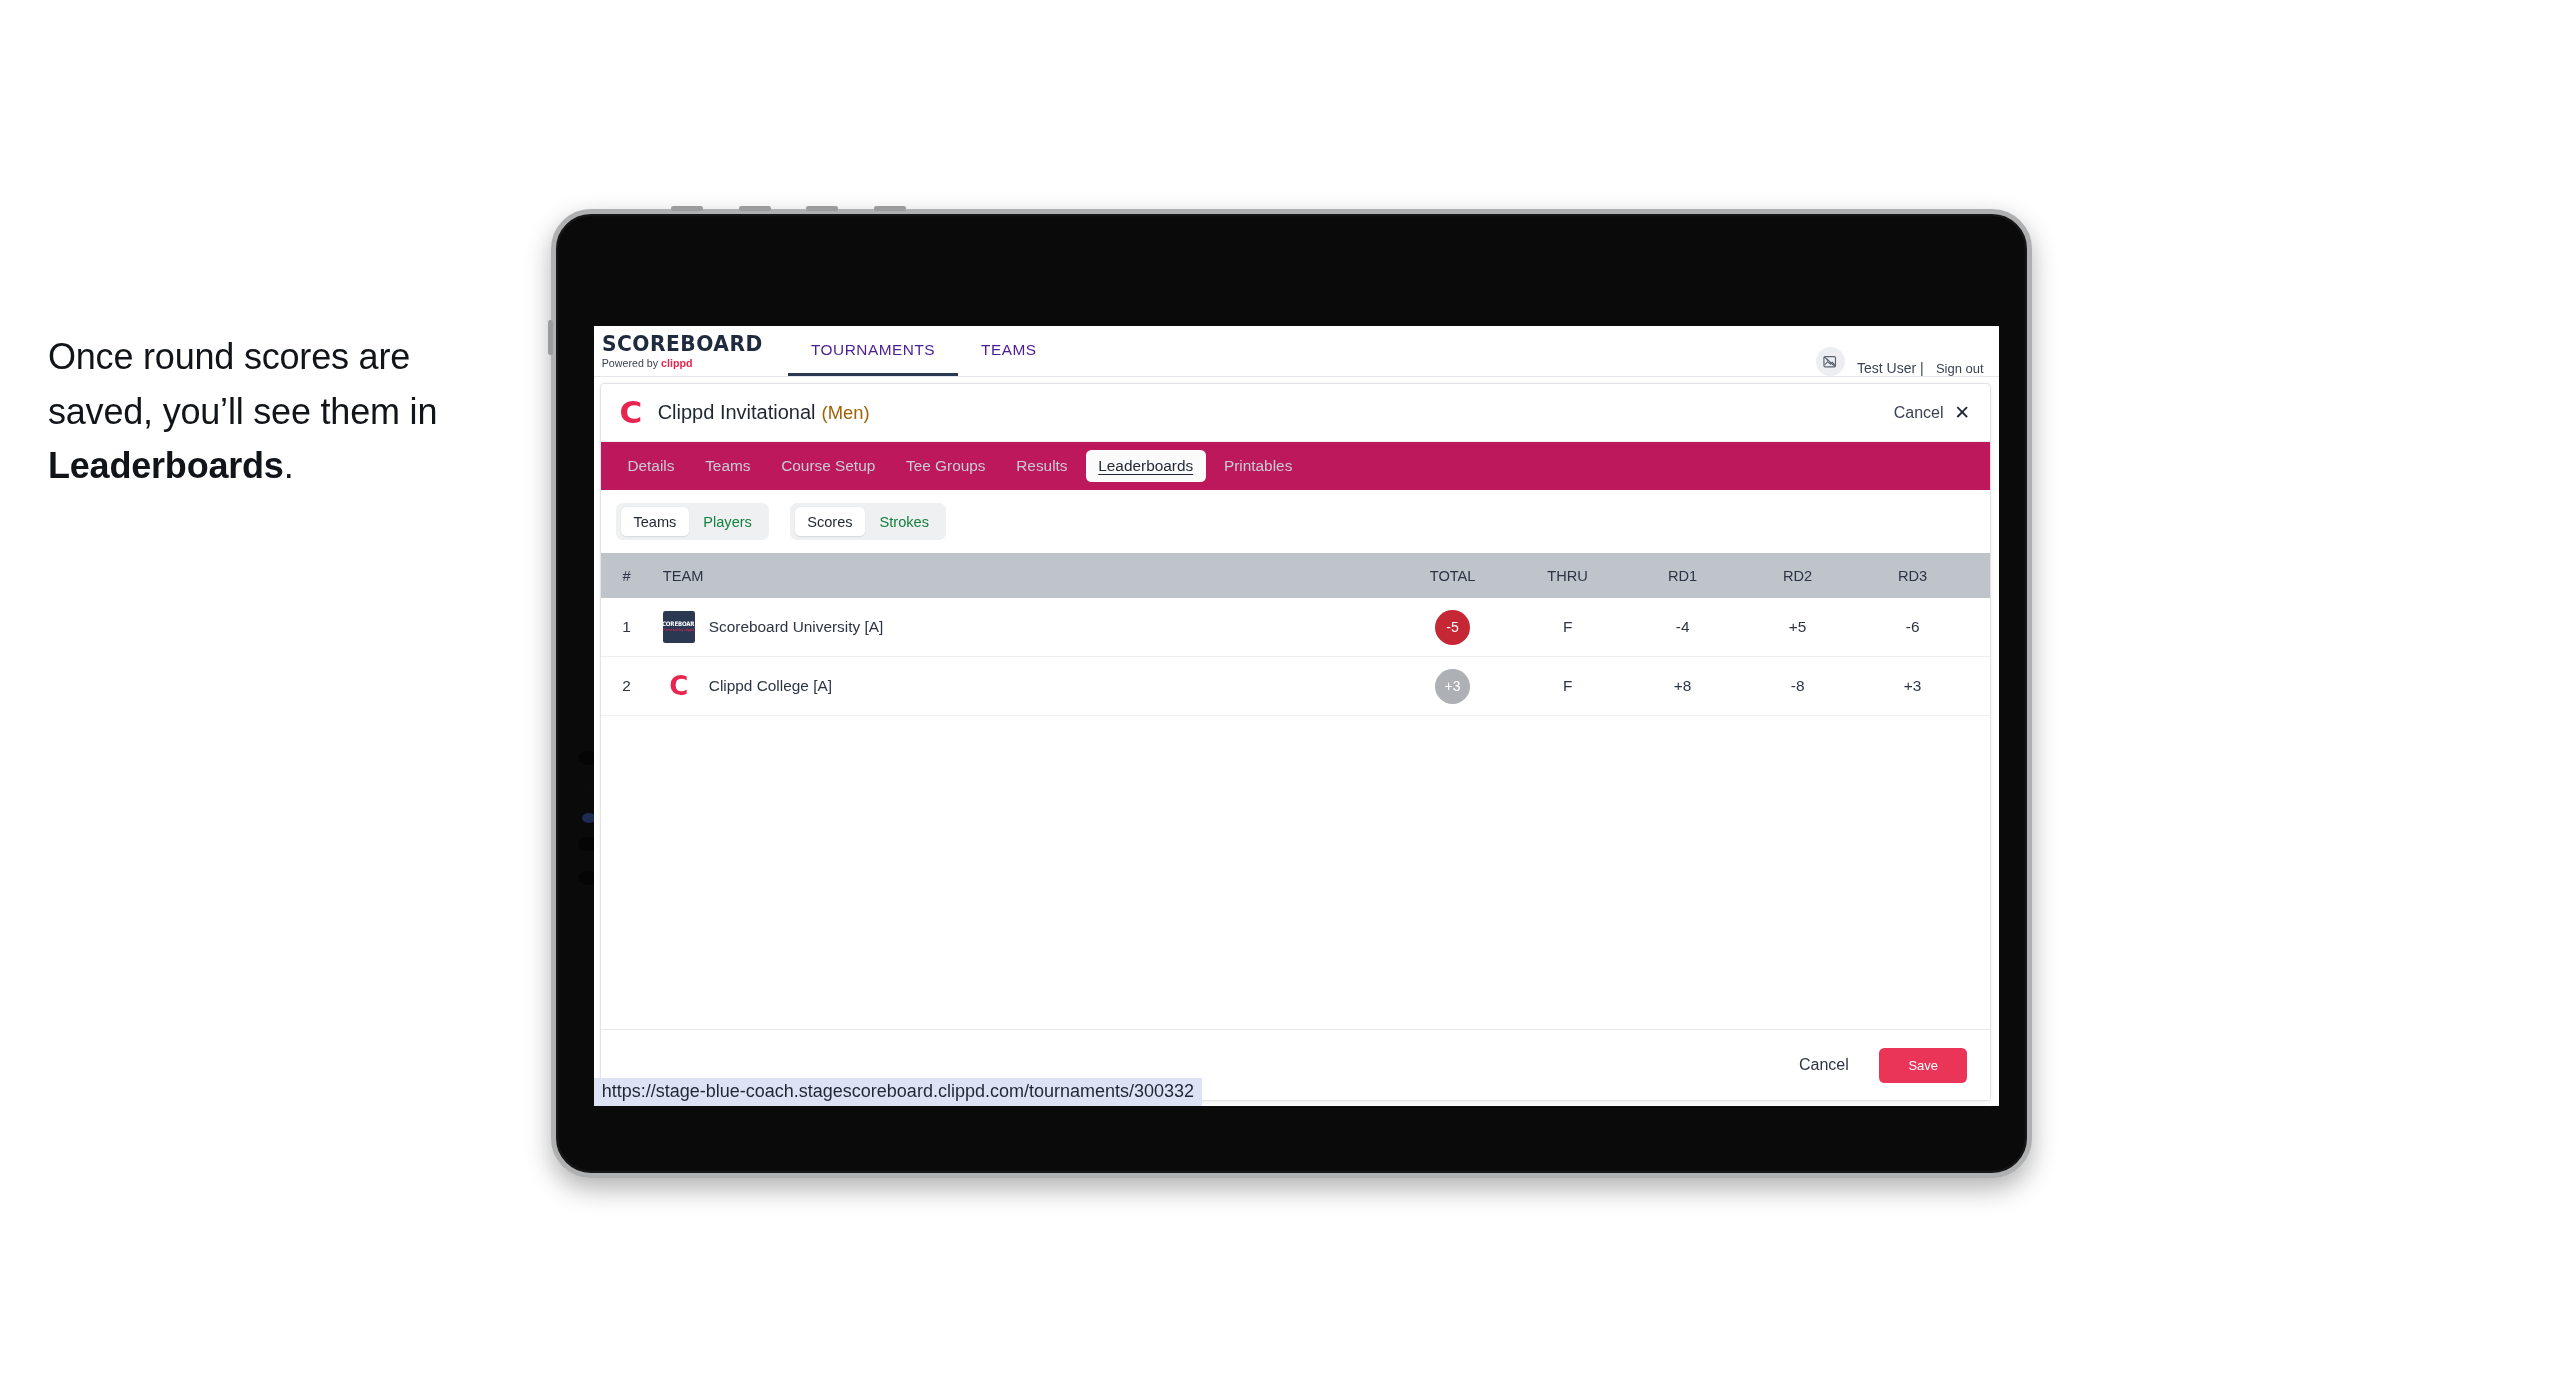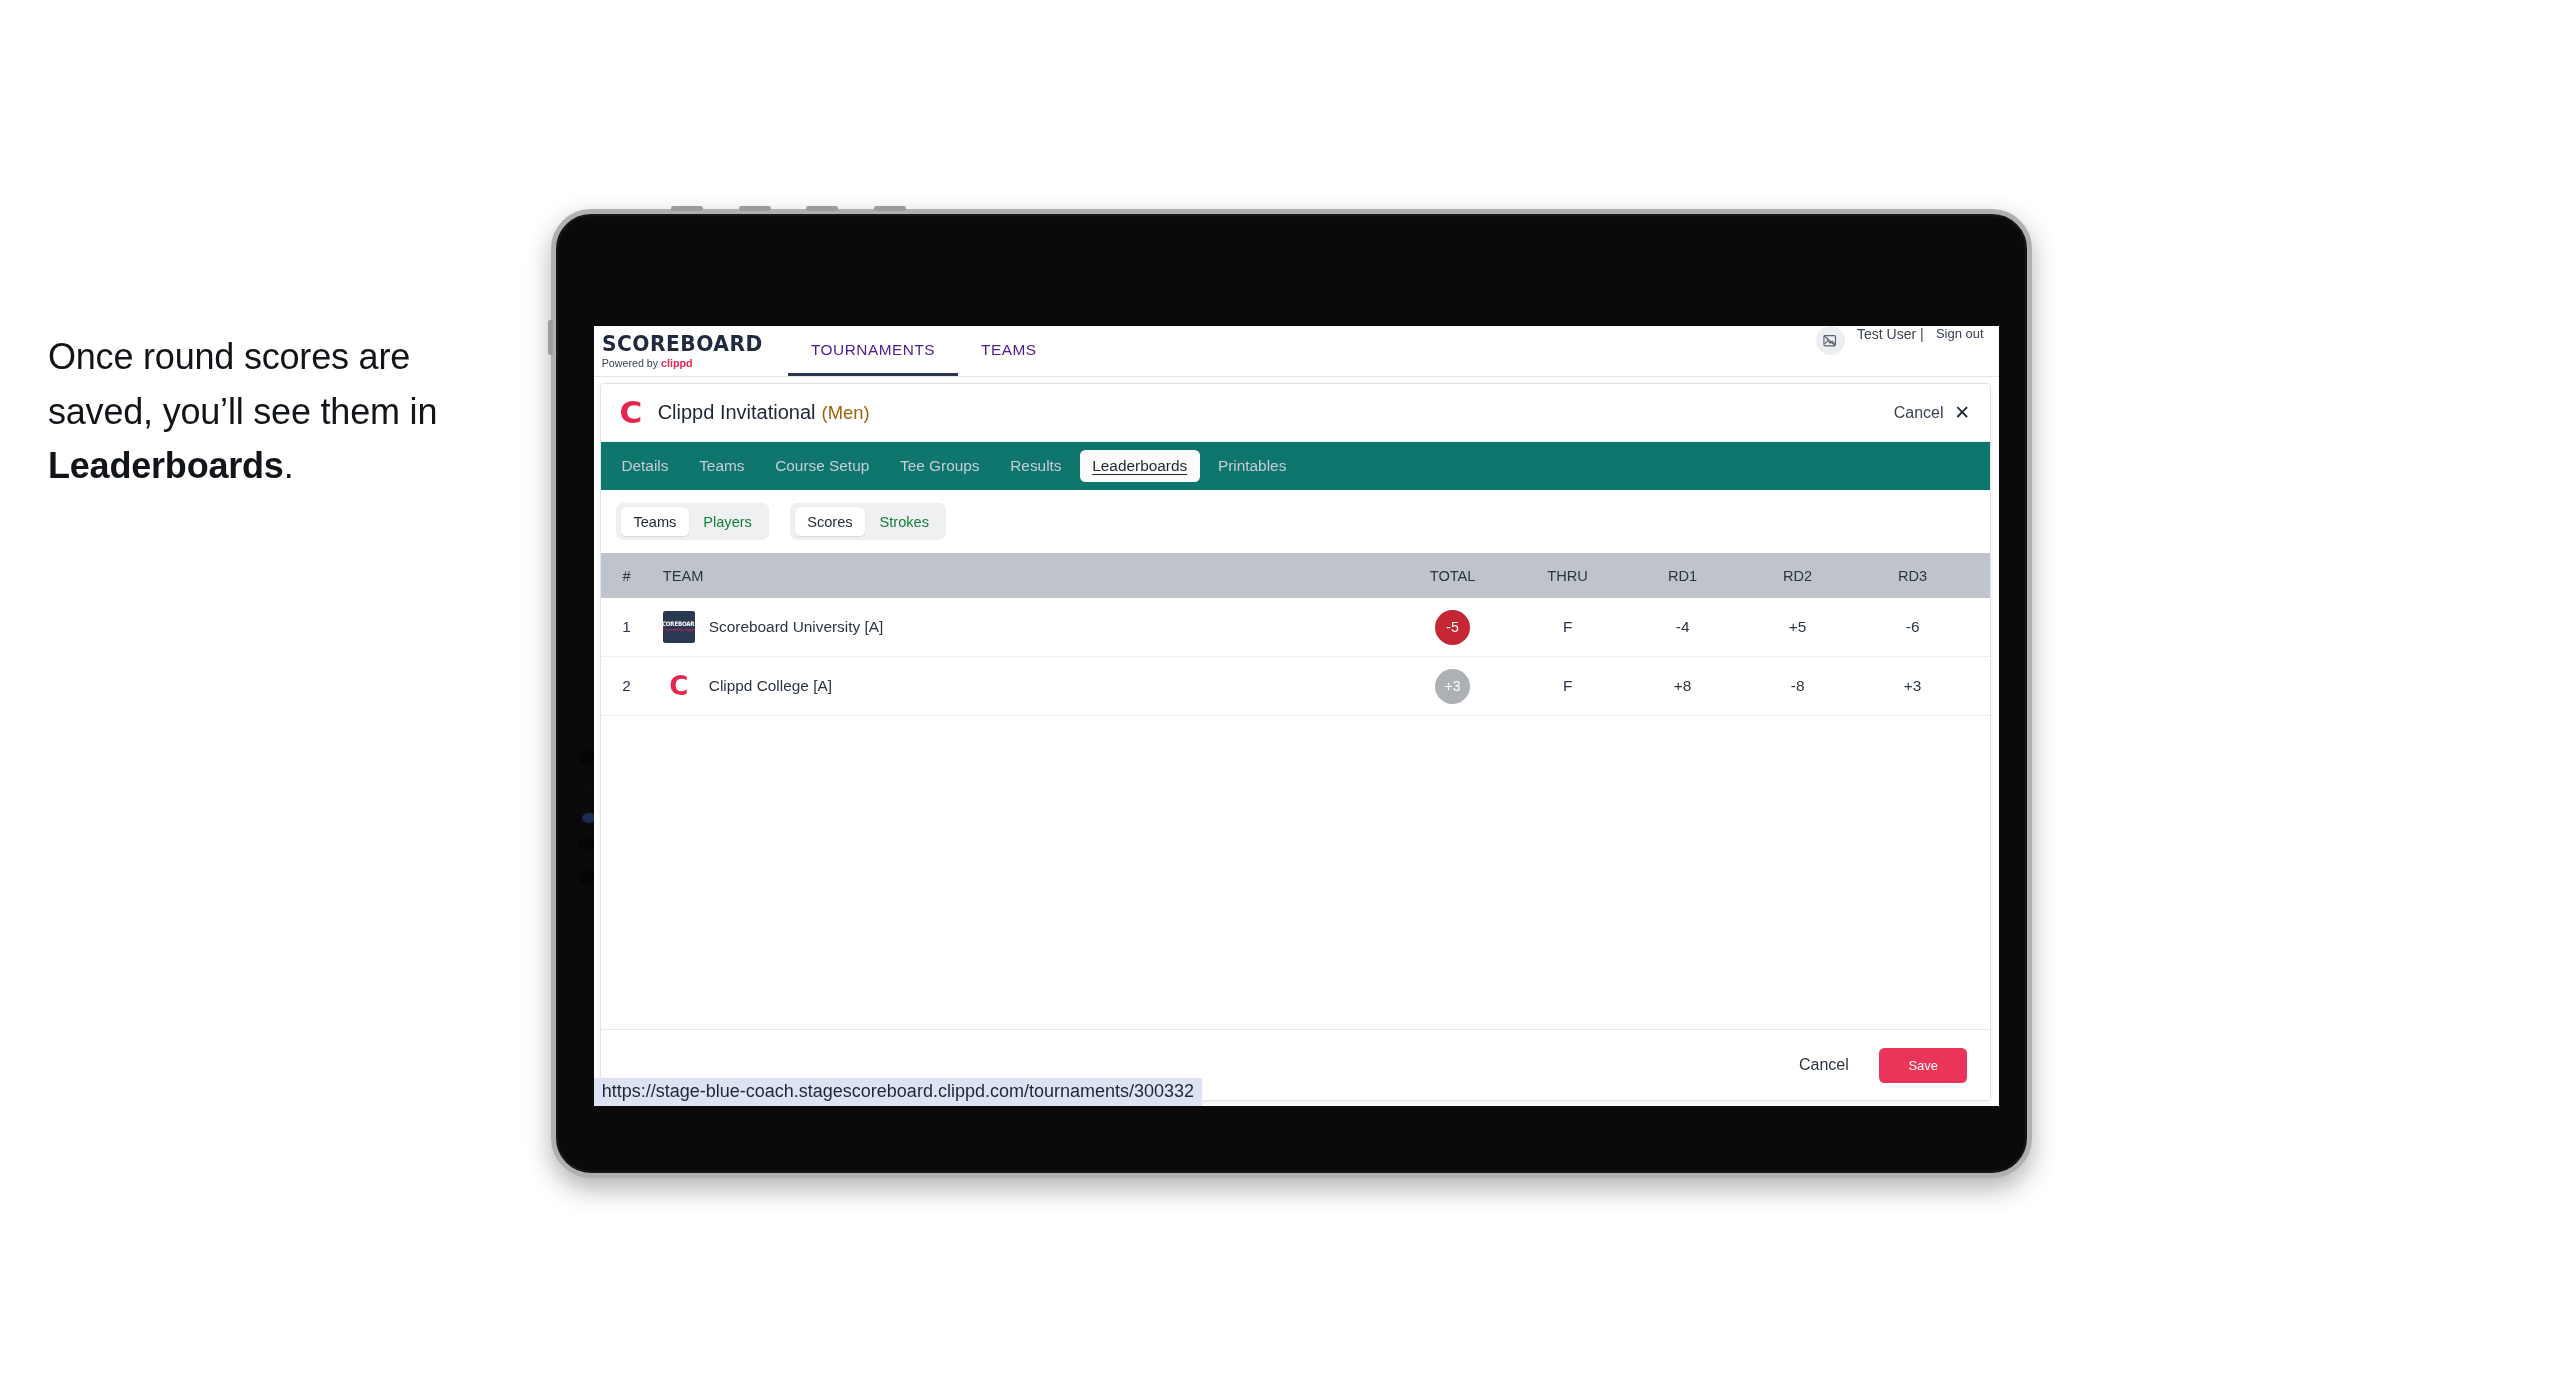--- a/index.html
+++ b/index.html
@@ -84,21 +84,21 @@
   .topnav{ display:flex; align-items:stretch; }
   .topnav .tab{
     display:flex; align-items:center; padding:0 23px;
     font-size:15.4px; letter-spacing:0.5px; color:#4c1d95;
     border-bottom:3.1px solid transparent;
     cursor:pointer;
   }
   .topnav .tab.active{ border-bottom-color:#2b3852; }
 
   .appbar-right{
-    margin-left:auto; display:flex; align-items:flex-start; gap:12.3px;
+    margin-left:auto; display:flex; align-items:flex-end; gap:12.3px;
     padding-right:15.4px;
   }
   .avatar{
     width:29px; height:29px; border-radius:50%;
     background:#eceef1; display:flex; align-items:center; justify-content:center;
   }
   .avatar svg{ display:block; }
   .user-name{ font-size:14px; color:#3b4252; }
   .sign-out{ font-size:13px; color:#3b4252; cursor:pointer; }
 
@@ -127,23 +127,23 @@
   .card-title{ font-size:20px; color:#1f2733; }
   .card-title .paren{ color:#a16207; margin-left:6.1px; font-size:18.4px;margin-top:40px; }
   .card-head-right{
     margin-left:auto; display:flex; align-items:center; gap:10.7px; cursor:pointer;
   }
   .cancel-top{ font-size:16px; color:#3b4252; }
   .x-icon{ font-size:19px; color:#1f2733; line-height:1; }
 
   
   .subnav{
-    height:48px; background:#0f766e;
+    height:48px; background:#be185d;
     display:flex; align-items:center; gap:6.1px;
-    padding:0 8px;
+    padding:0 14px;
   }
   .subnav .s-tab{
     font-size:15.4px; color:#c7ccd6;
     padding:7px 12.3px; border-radius:5.4px; cursor:pointer;
     white-space:nowrap;
   }
   .subnav .s-tab.active{
     background:#fbfbfc; color:#1f2733;
     text-decoration:underline; text-underline-offset:3.1px;
     font-weight:400;

